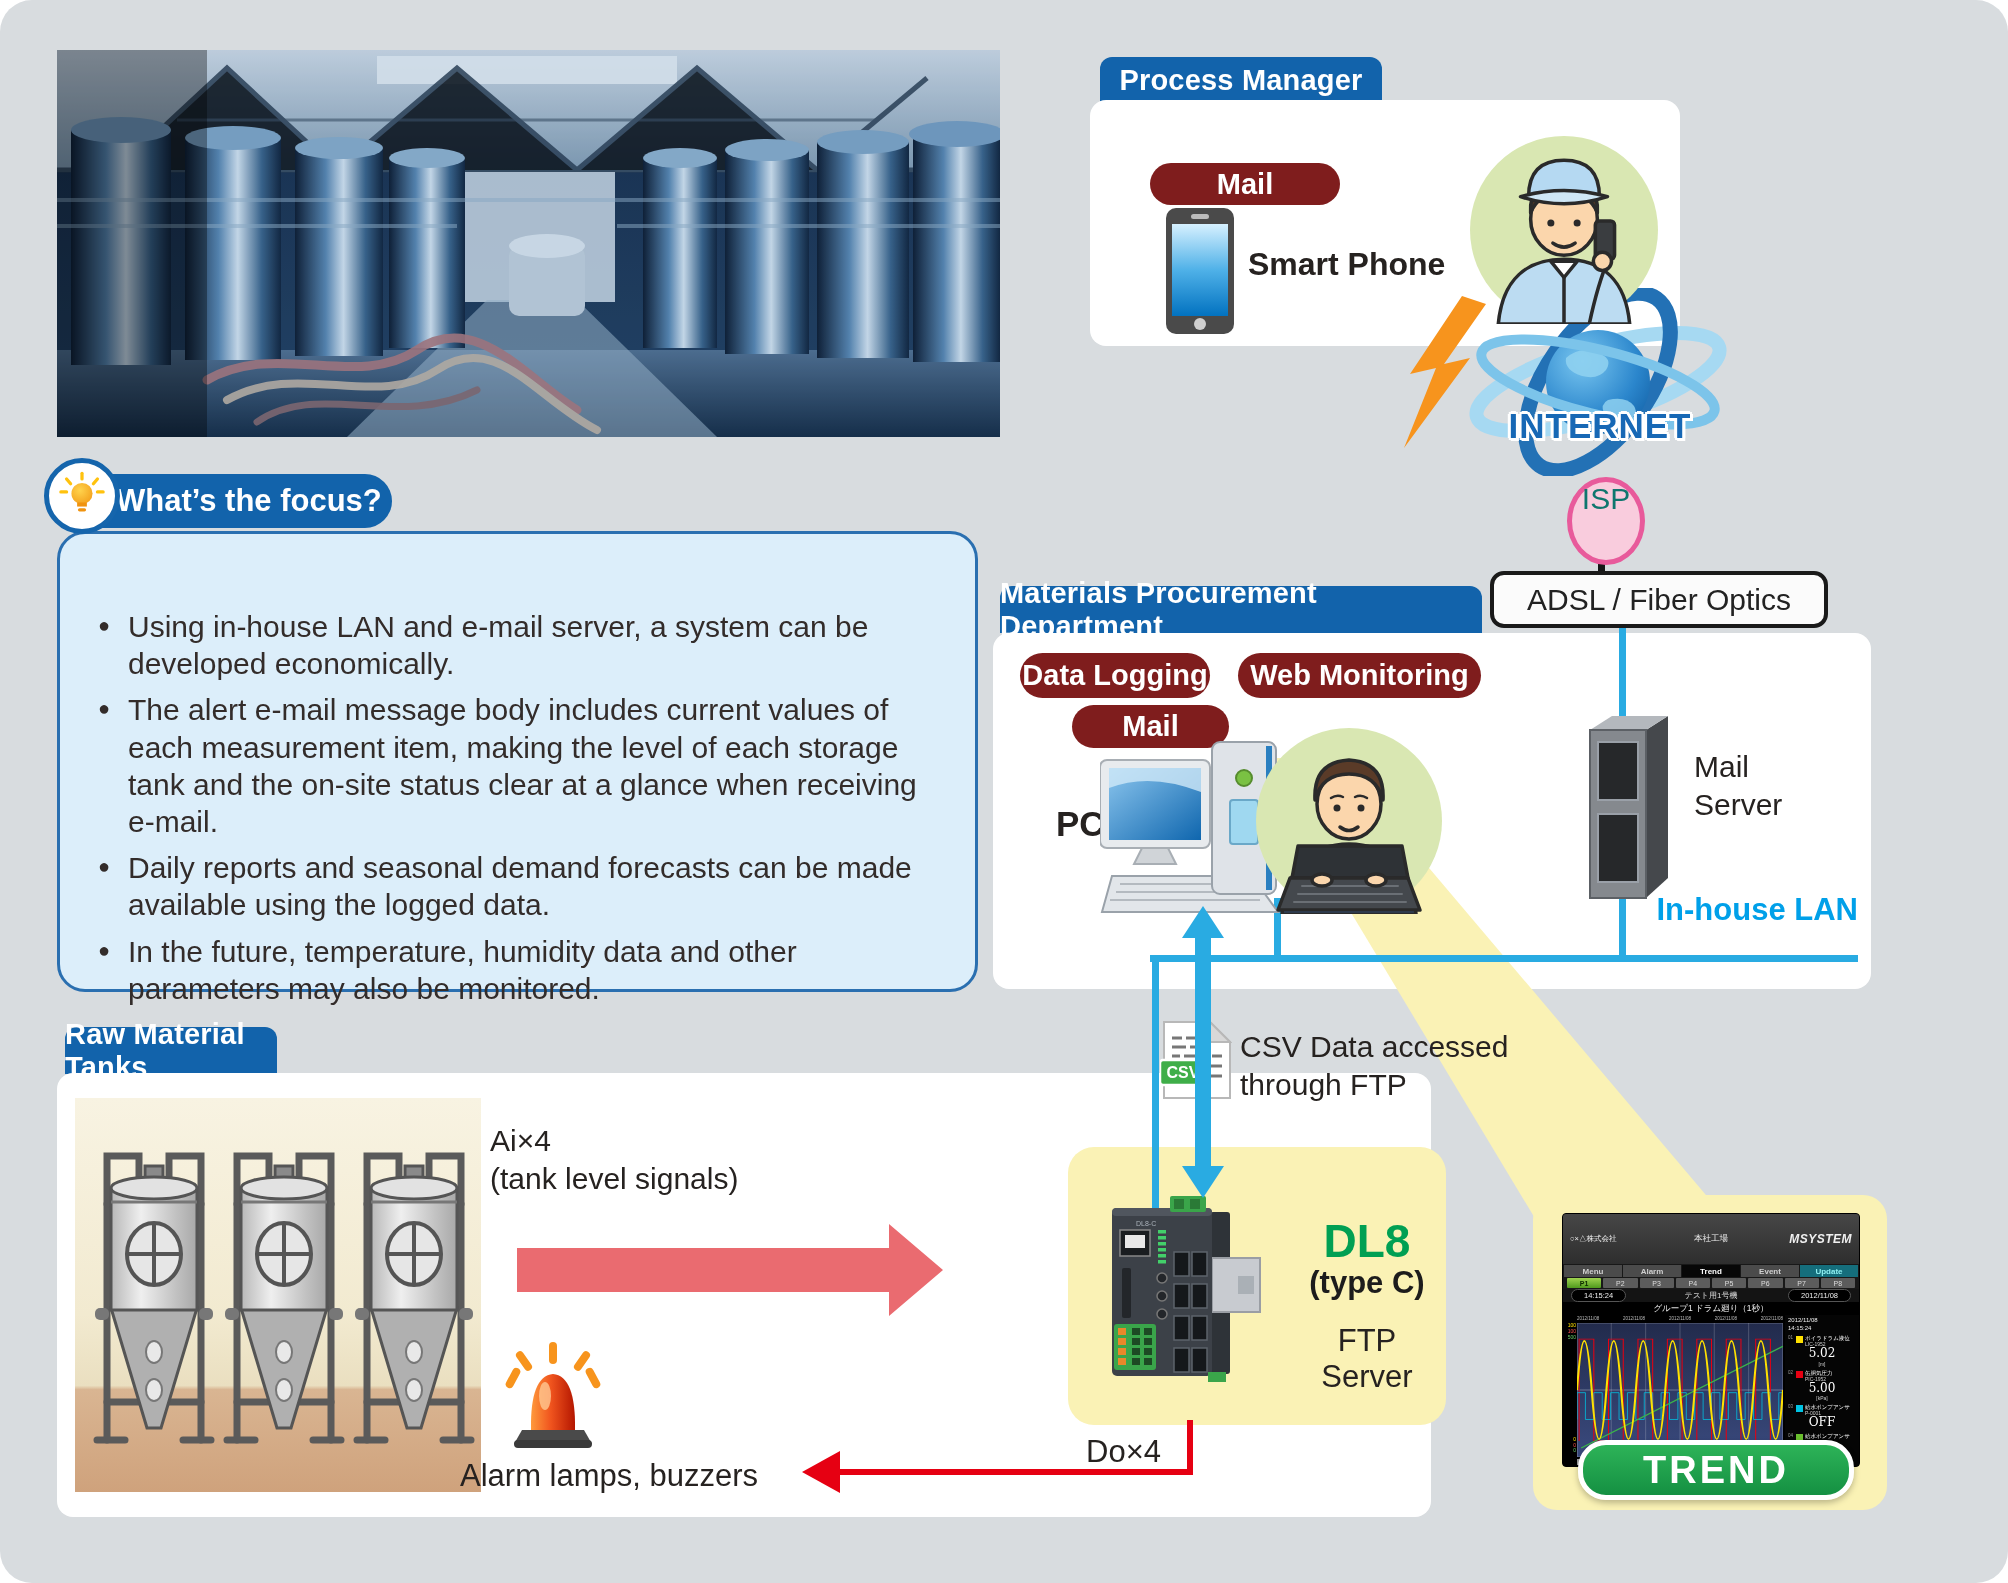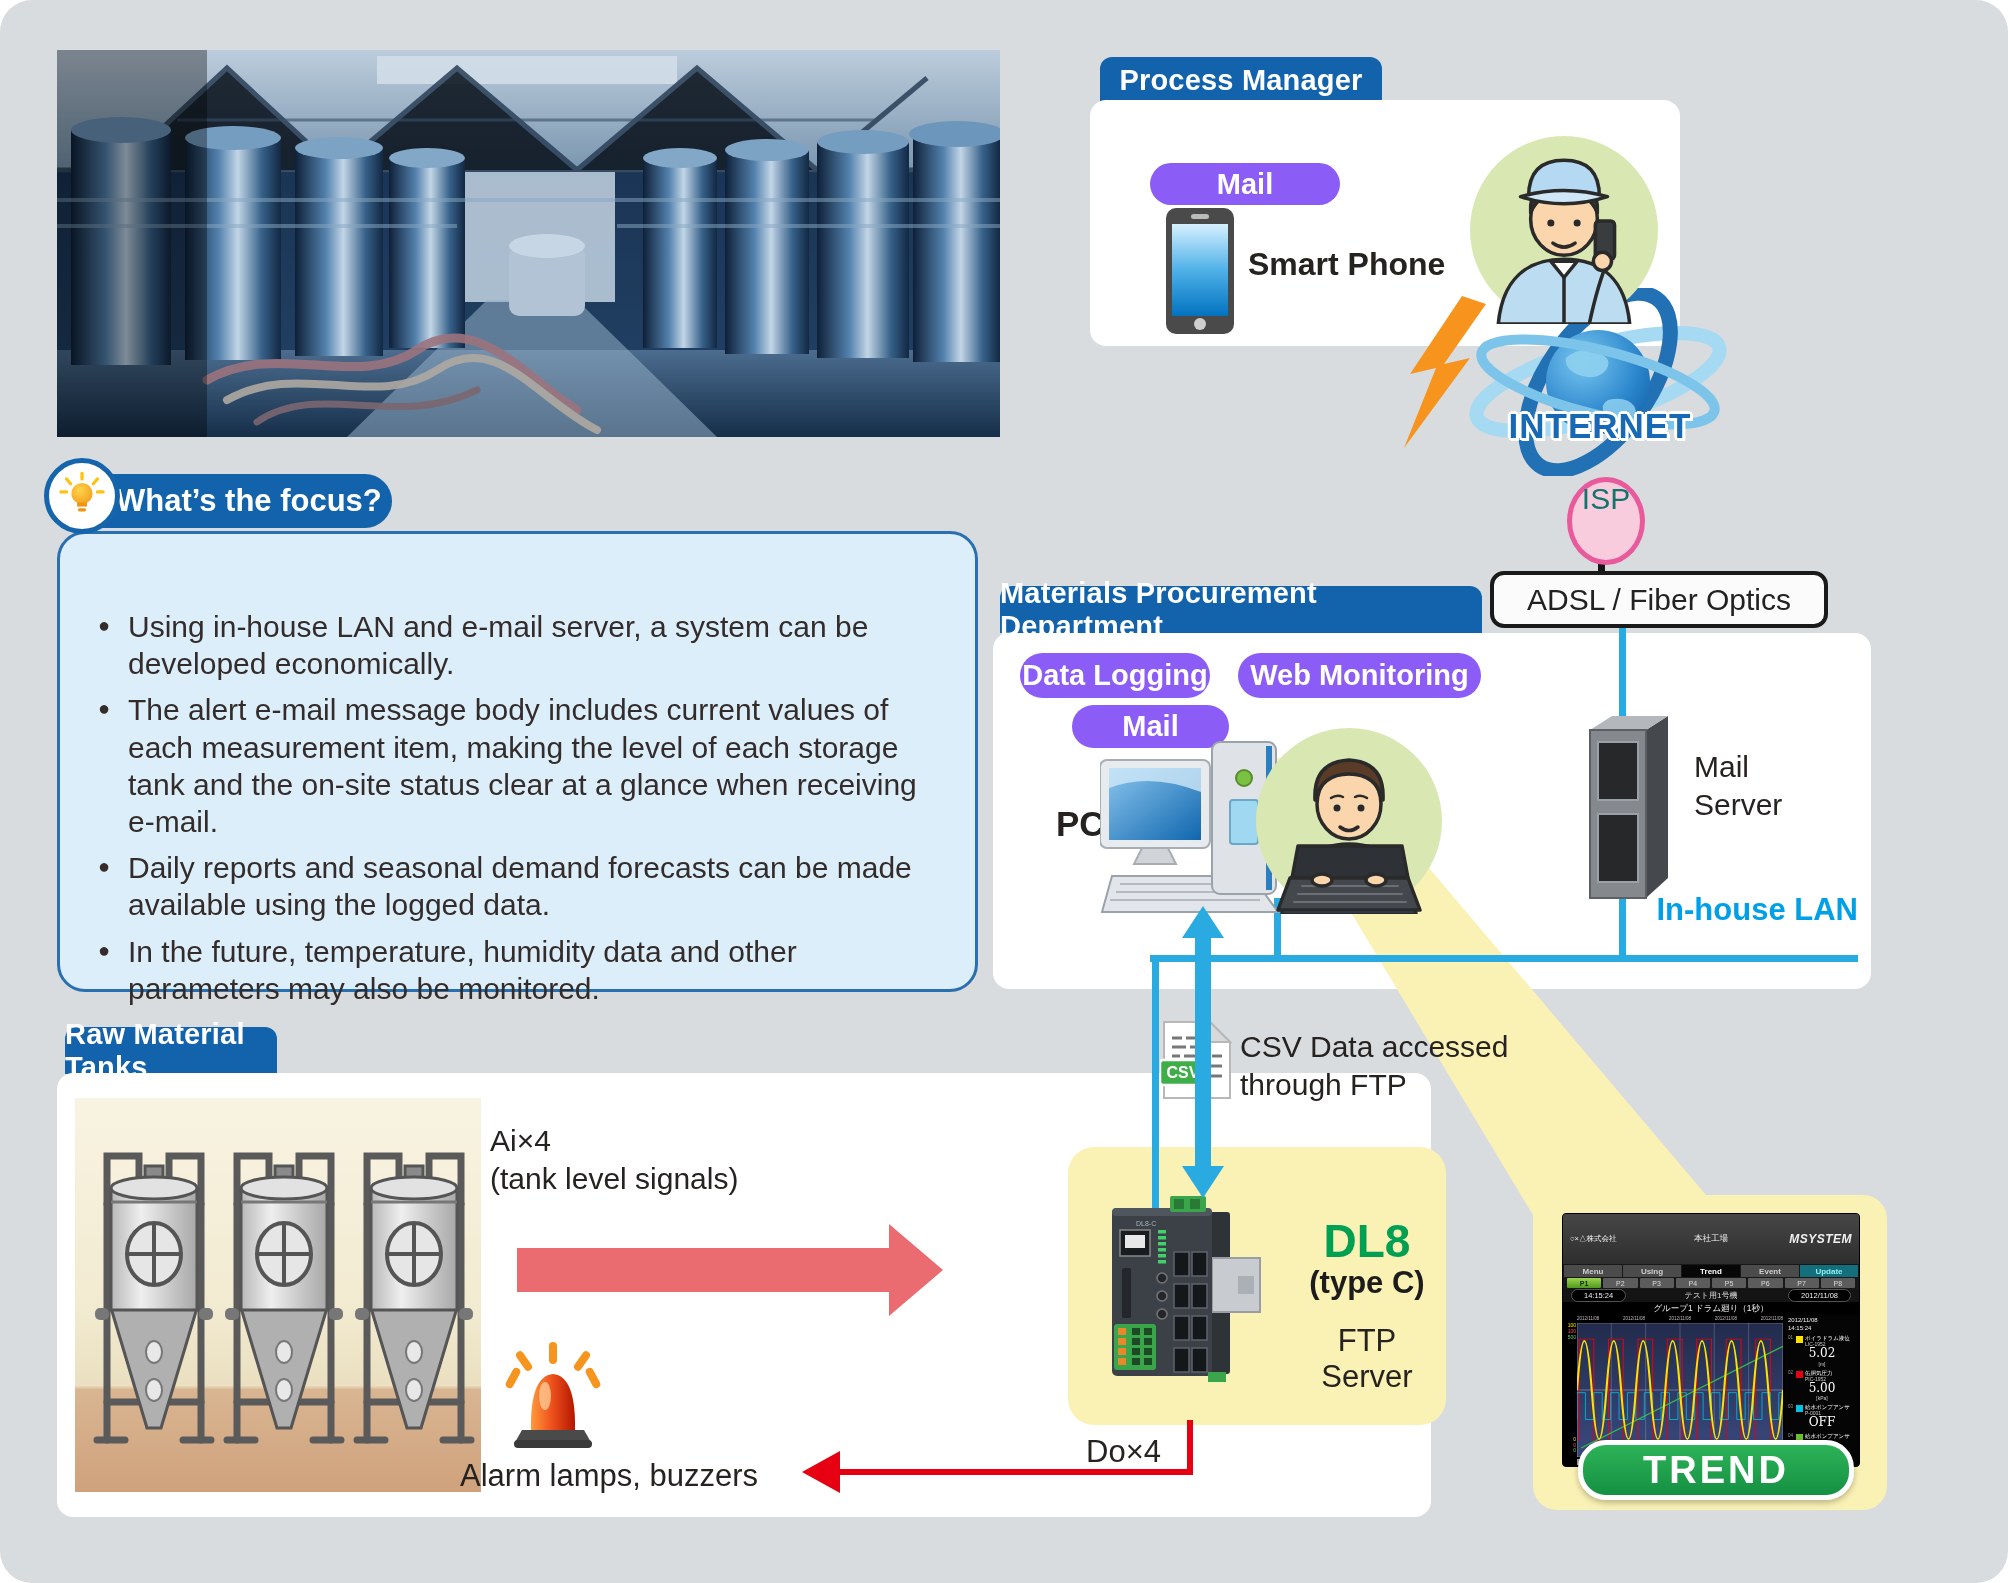--- a/index.html
+++ b/index.html
@@ -3,21 +3,21 @@
 <meta charset="utf-8">
 <style>
   html,body{margin:0;padding:0;background:#fff;}
   .page{position:relative;width:2008px;height:1583px;background:#fff;font-family:"Liberation Sans",sans-serif;}
   .canvas{position:absolute;inset:0;background:#d8dcdf;border-radius:32px;overflow:hidden;}
   .abs{position:absolute;}
   .z2{z-index:2}.z3{z-index:3}.z4{z-index:4}.z5{z-index:5}.z6{z-index:6}
   .tab-blue{background:#1263ab;color:#fff;font-weight:bold;font-size:29px;border-radius:12px 12px 0 0;
             display:flex;align-items:center;justify-content:center;z-index:2;letter-spacing:.2px;}
   .white-box{background:#fff;border-radius:16px;z-index:2;}
-  .pill{background:#8b5cf6;border-radius:999px;color:#fff;font-weight:bold;font-size:29px;
+  .pill{background:#7f1d1d;border-radius:999px;color:#fff;font-weight:bold;font-size:29px;
         display:flex;align-items:center;justify-content:center;z-index:5;}
   .label{color:#262220;font-size:30px;line-height:1.28;z-index:5;}
   .cyan{background:#29abe2;}
   line,path,rect,ellipse,circle,polygon{vector-effect:none;}
 
   
   .focus-box{background:#dceefa;border:3px solid #2a6fb0;border-radius:28px;z-index:2;
              padding:40px 36px 0 38px;box-sizing:border-box;}
   .bullet{display:flex;font-size:30px;color:#332c2a;line-height:1.24;margin-bottom:9px;}
   .bullet .dot{width:30px;flex:none;font-size:20px;padding-top:5px;}
@@ -517,21 +517,21 @@
 
   <div class="abs ybox" style="left:1533px;top:1195px;width:354px;height:315px;border-radius:24px;"></div>
   <div class="abs screen" style="left:1562px;top:1213px;width:296px;height:252px;">
     <div class="sbar1">
       <span class="s-company">○×△株式会社</span>
       <span class="s-plant">本社工場</span>
       <span class="s-logo">MSYSTEM</span>
     </div>
     <div class="sbar2">
       <div class="stab">Menu</div>
-      <div class="stab">Using</div>
+      <div class="stab">Alarm</div>
       <div class="stab active">Trend</div>
       <div class="stab">Event</div>
       <div class="stab update">Update</div>
     </div>
     <div class="sbar3">
       <div class="spage on">P1</div>
       <div class="spage">P2</div>
       <div class="spage">P3</div>
       <div class="spage">P4</div>
       <div class="spage">P5</div>

